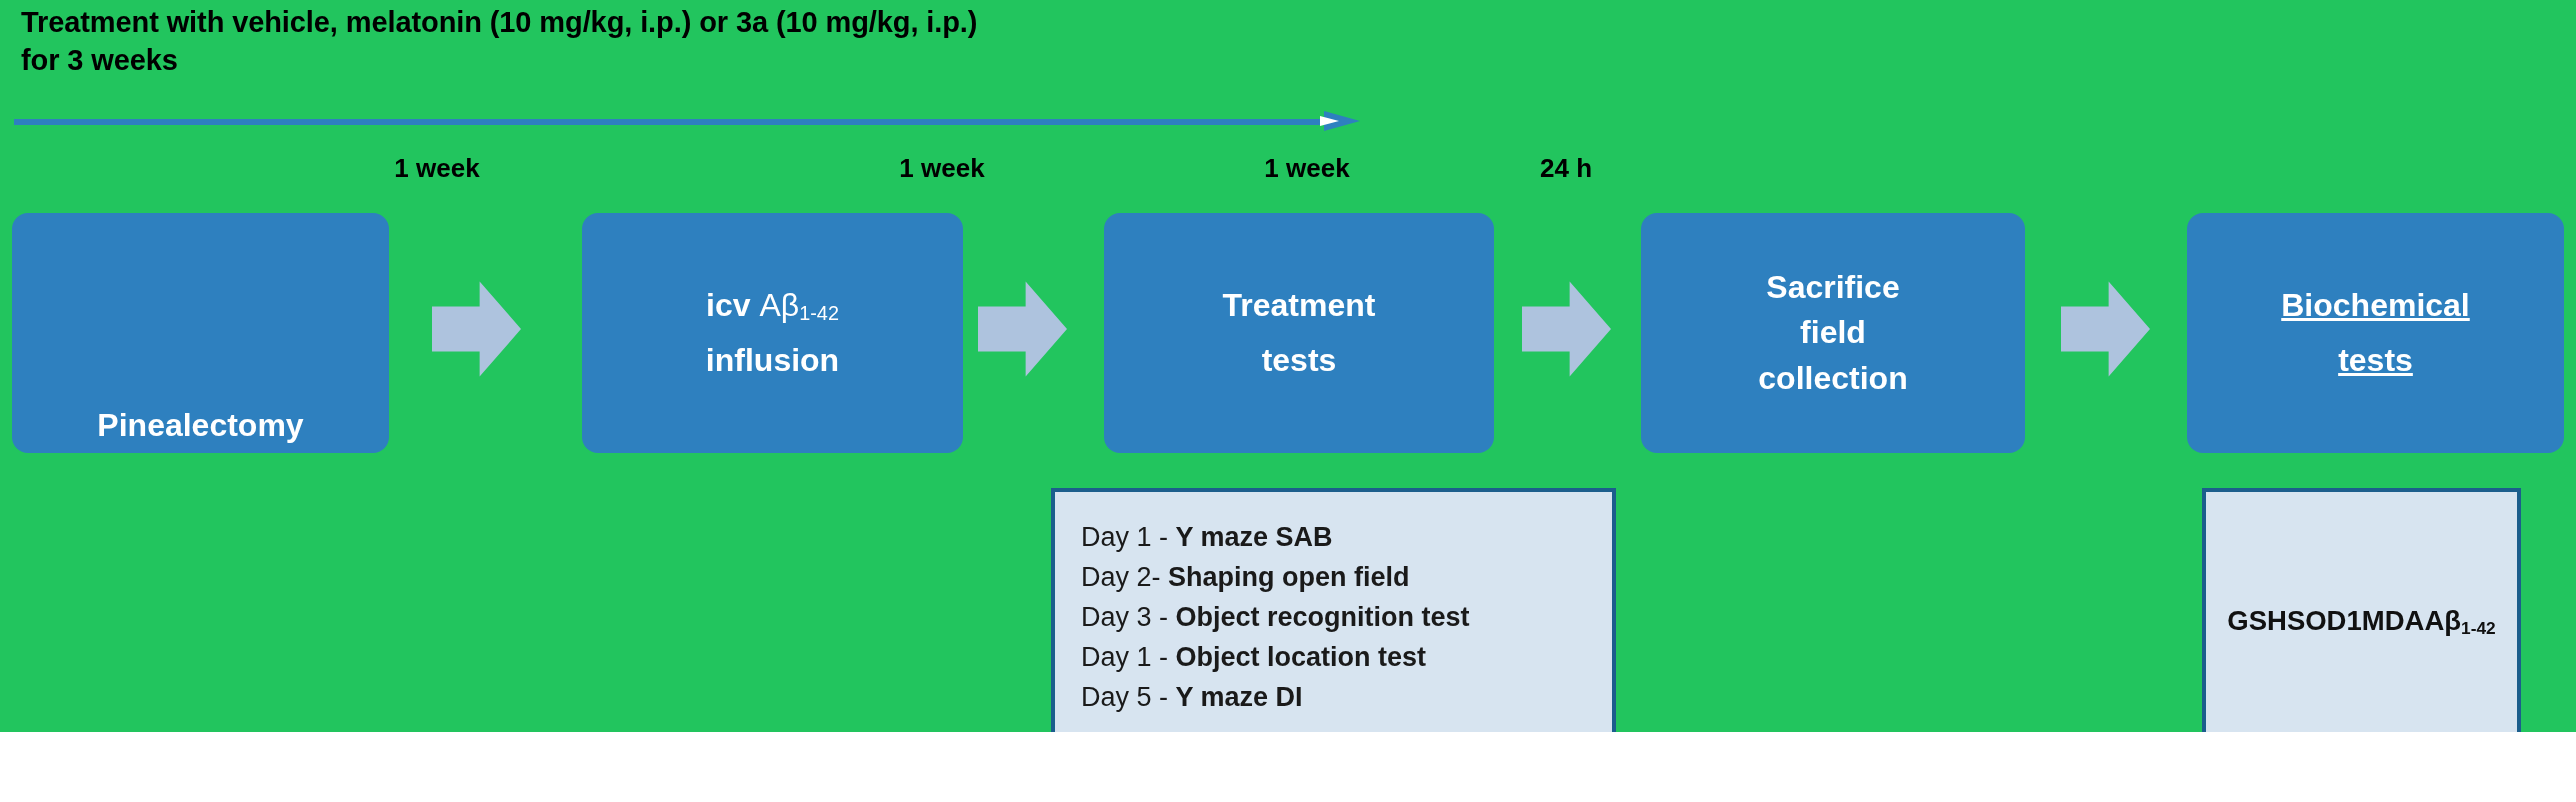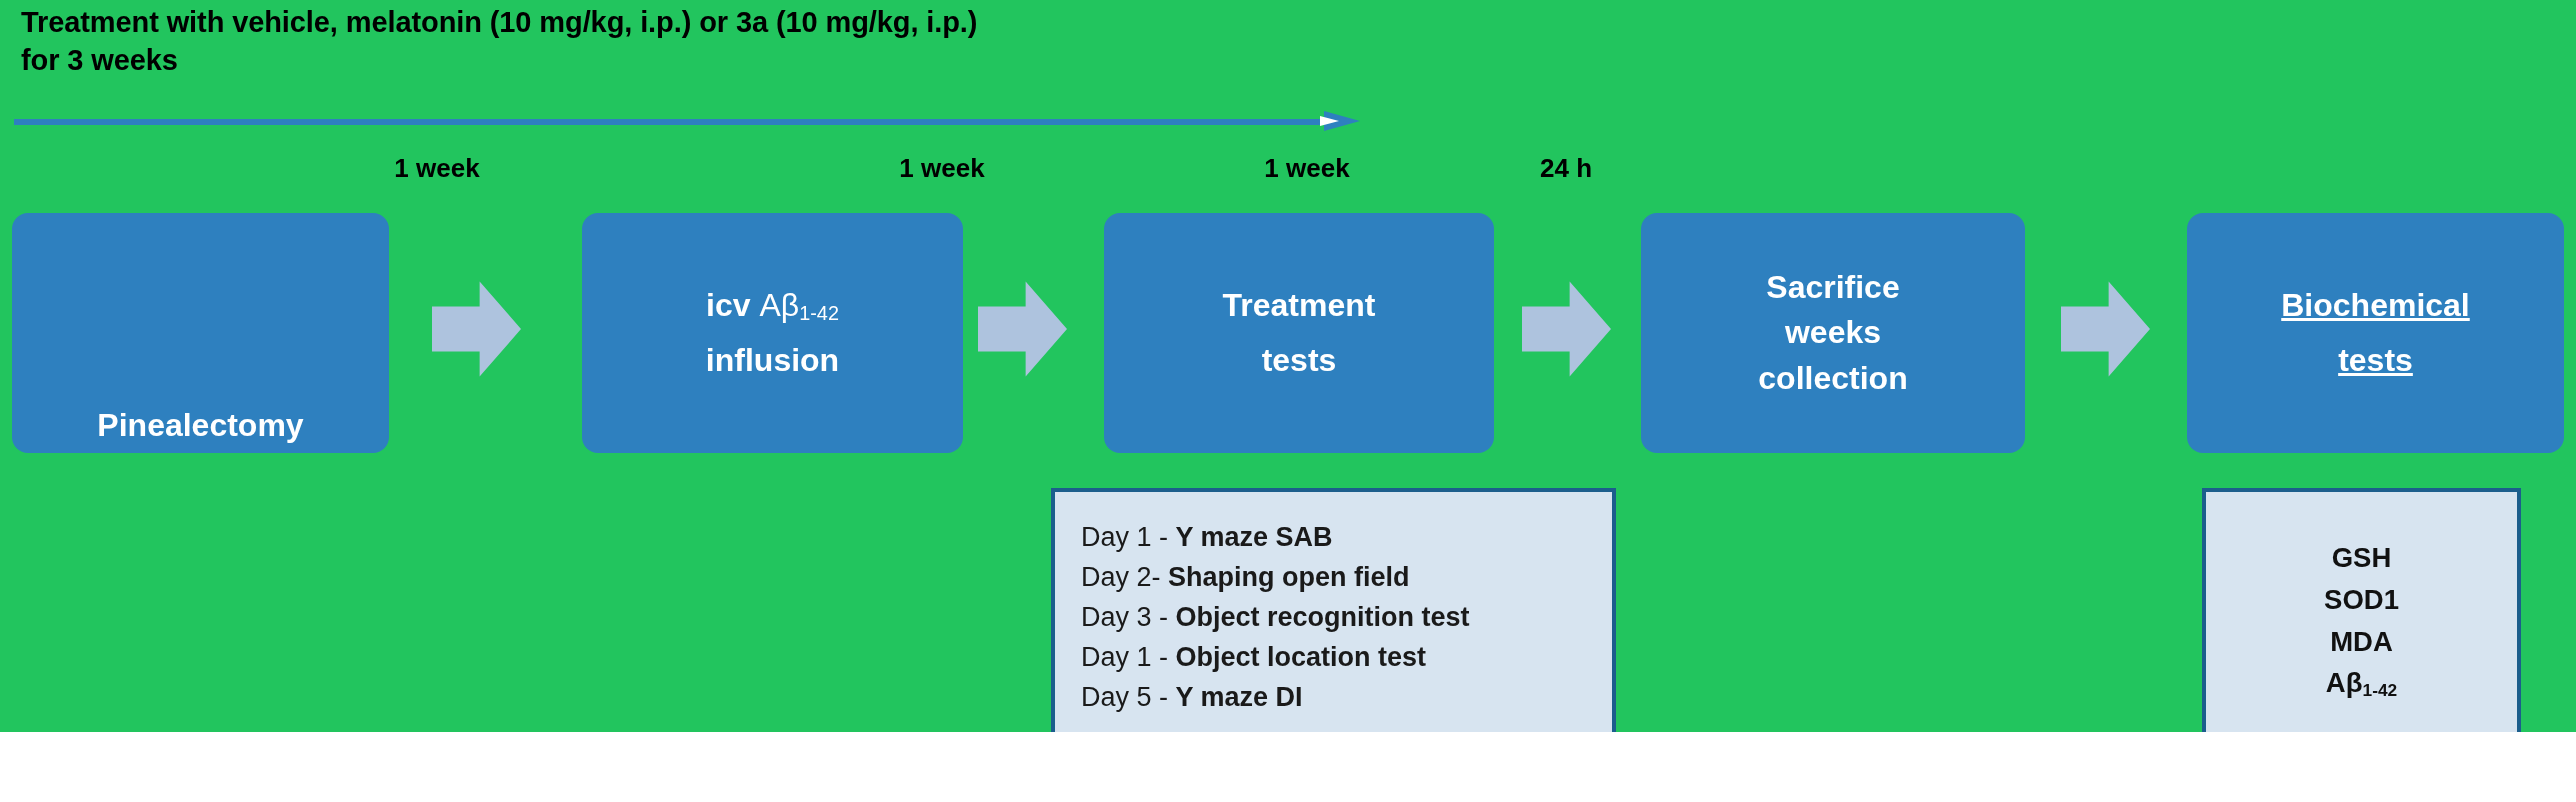--- a/index.html
+++ b/index.html
@@ -139,21 +139,20 @@
   }
   .detail-line .day { font-weight: normal; }
   .detail-line .test { font-weight: bold; }
 
   #biochemical-detail-panel {
     left: 2202px;
     top: 488px;
     width: 319px;
     height: 265px;
     display: flex;
-    flex-direction: column;
     align-items: center;
     justify-content: center;
   }
   .analyte {
     font-size: 27.5px;
     font-weight: bold;
     color: #111111;
     line-height: 1.52;
     text-align: center;
   }
@@ -194,21 +193,21 @@
     <div>influsion</div>
   </div>
 
   <div class="stage-box" style="left:1104px; width:390px;">
     <div>Treatment</div>
     <div>tests</div>
   </div>
 
   <div class="stage-box" style="left:1641px; width:384px; line-height:1.42;">
     <div>Sacrifice</div>
-    <div>weeks</div>
+    <div>field</div>
     <div>collection</div>
   </div>
 
   <div class="stage-box" style="left:2187px; width:377px;text-decoration:underline;">
     <div>Biochemical</div>
     <div>tests</div>
   </div>
 
   <div class="block-arrow" style="left:432px;">
     <svg viewBox="0 0 142 160" preserveAspectRatio="none" aria-hidden="true">

